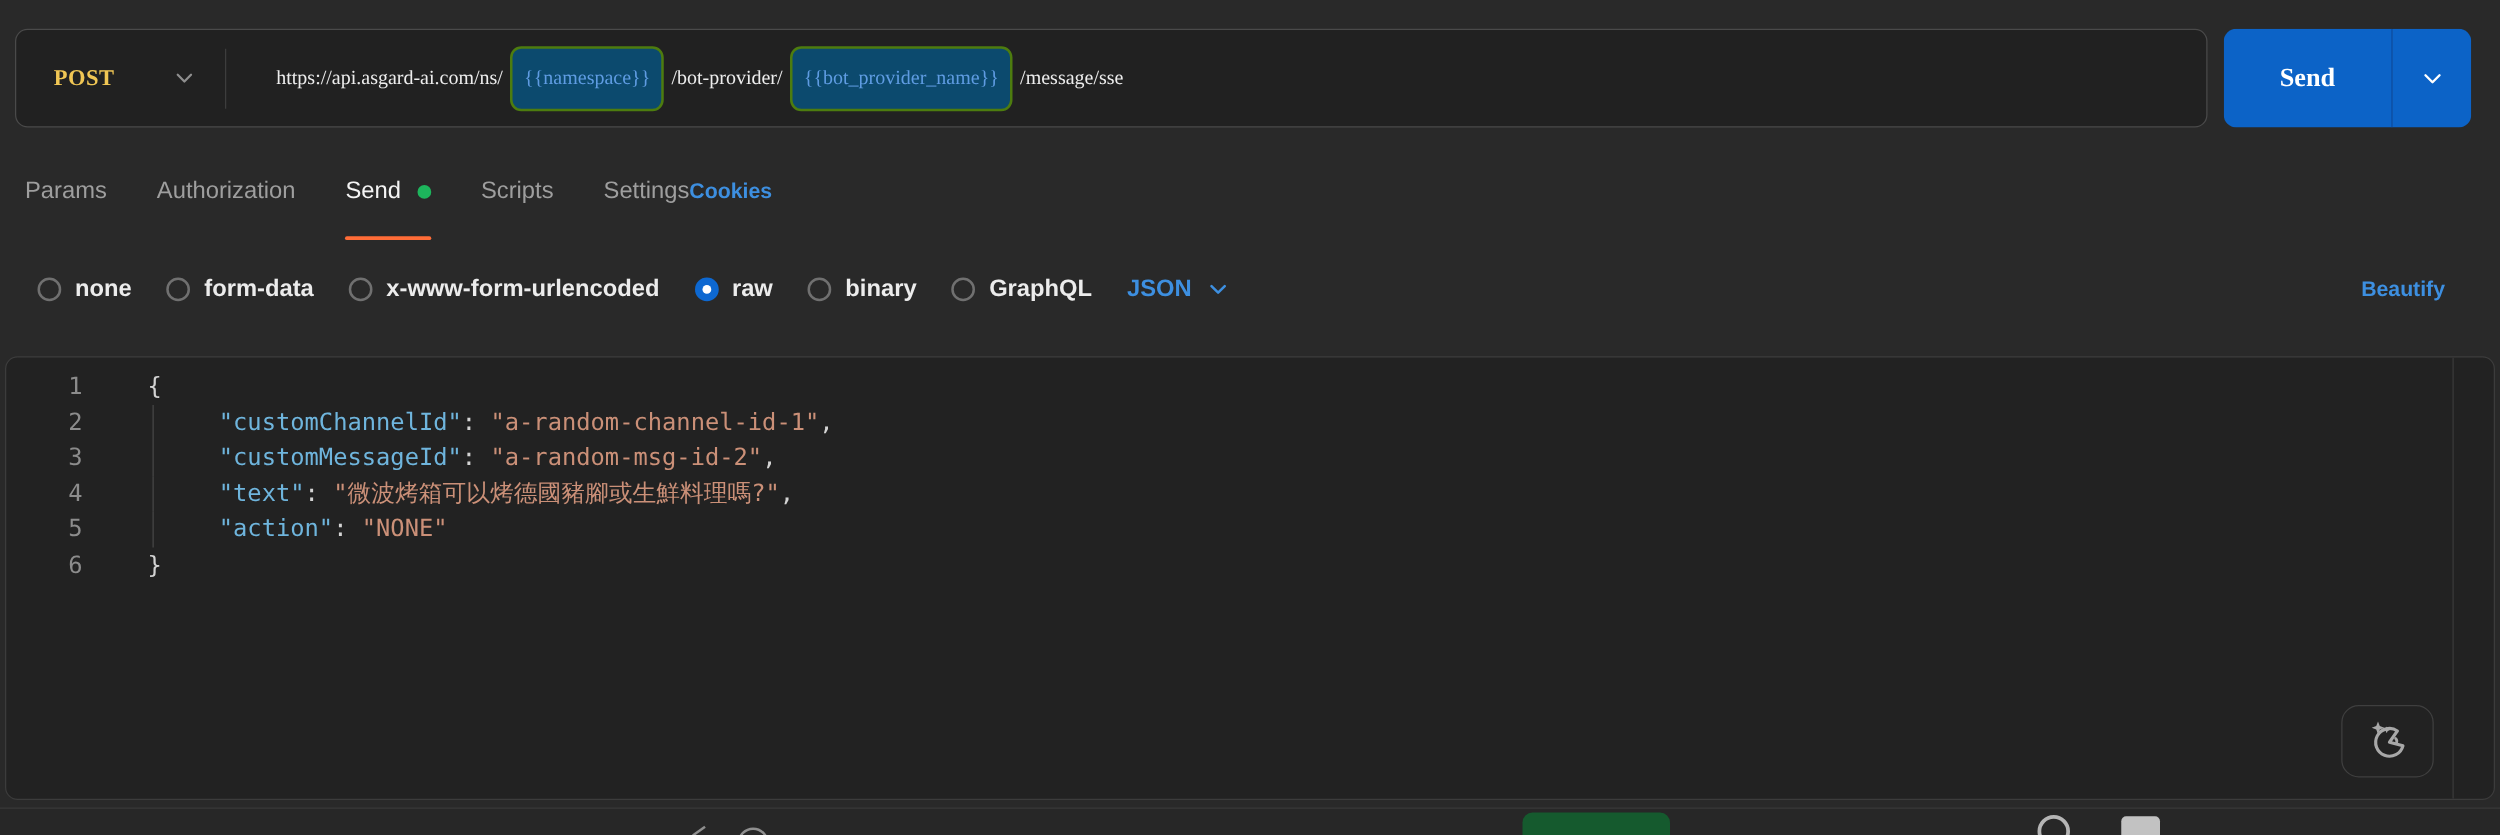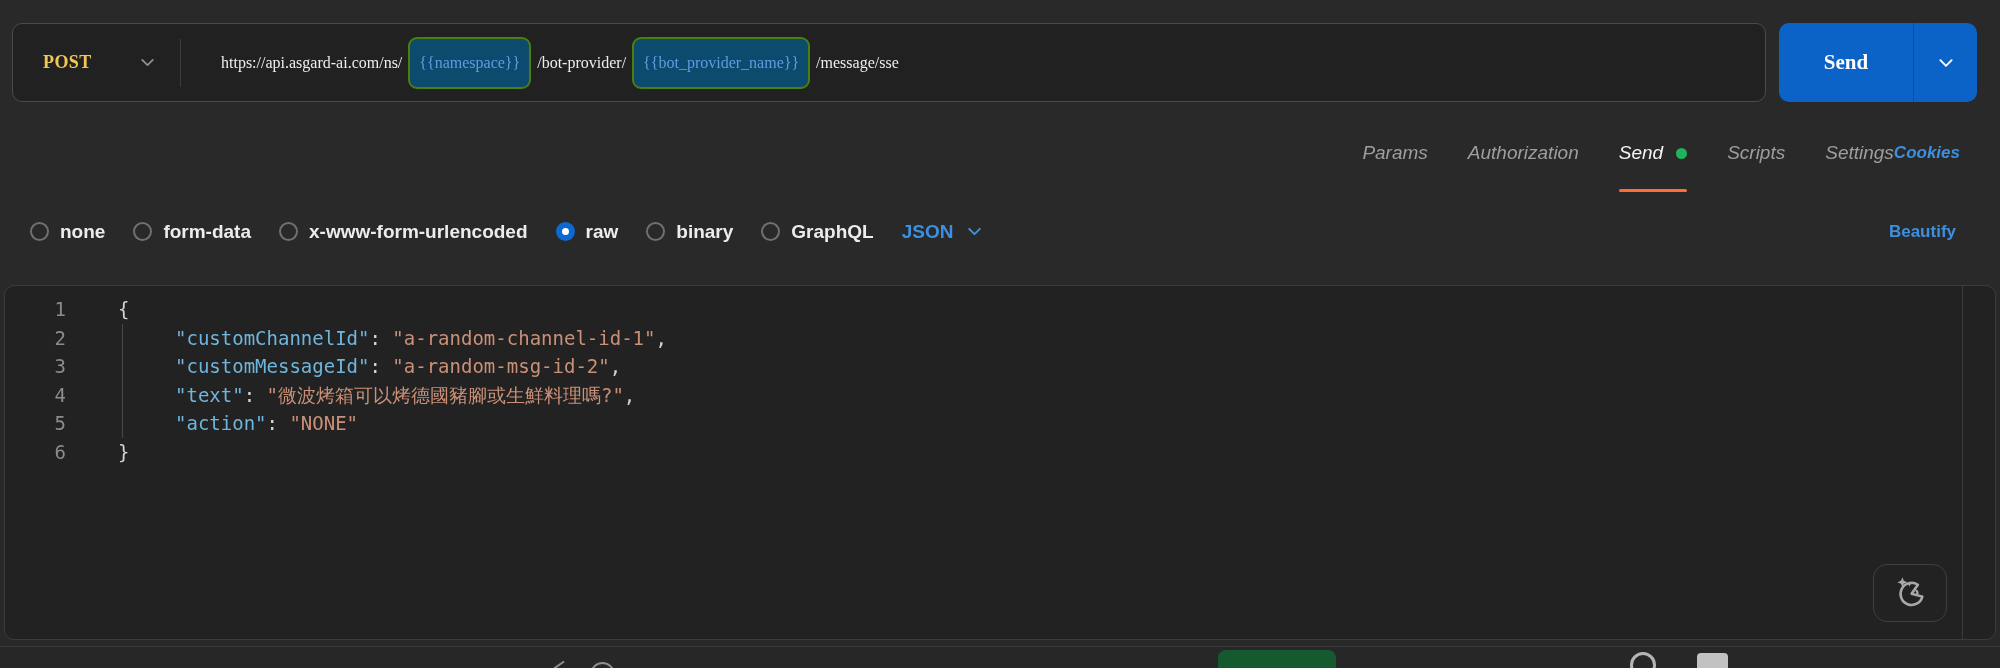--- a/index.html
+++ b/index.html
@@ -30,21 +30,21 @@
   }
   .send-split { width:198px; display:flex; border-radius:10px; overflow:hidden; }
   .send-btn {
     flex:1; background:var(--send-button,#0c63c7); color:#fff; border:none;
     border-right:1px solid #0a4fa6; font-family:inherit;
     font-size:21px; font-weight:700; cursor:pointer;
   }
   .send-caret { width:63px; background:var(--send-button,#0c63c7); color:#fff; border:none;
     display:flex; align-items:center; justify-content:center; cursor:pointer; }
   
-  .tabs-row { height:90px; padding:12px 40px 0 20px; display:flex; align-items:stretch; justify-content:flex-end;font-style:italic; }
+  .tabs-row { height:90px; padding:12px 40px 0 20px; display:flex; align-items:stretch; justify-content:flex-start; }
   .tabs { display:flex; gap:40px; }
   .tab { position:relative; display:flex; align-items:center; font-size:19px; color:#9e9e9e; cursor:pointer; }
   .tab.active { color:#f4f4f4; }
   .tab.active::after { content:""; position:absolute; left:0; right:0; bottom:0; height:3px;
     background:var(--active-tab-underline,#ff6c37); border-radius:2px; }
   .tab-count { color:var(--headers-count,#35c06f); margin-left:7px; }
   .tab-dot { width:11px; height:11px; border-radius:50%; background:var(--unsaved-dot,#1db55c); margin-left:13px; }
   .link { color:var(--link,#3d8fe0); font-size:17px; font-weight:700; align-self:center; cursor:pointer; text-decoration:none; }
   
   .options-row { height:93px; padding:0 44px 14px 30px; display:flex; align-items:center; justify-content:space-between; }

